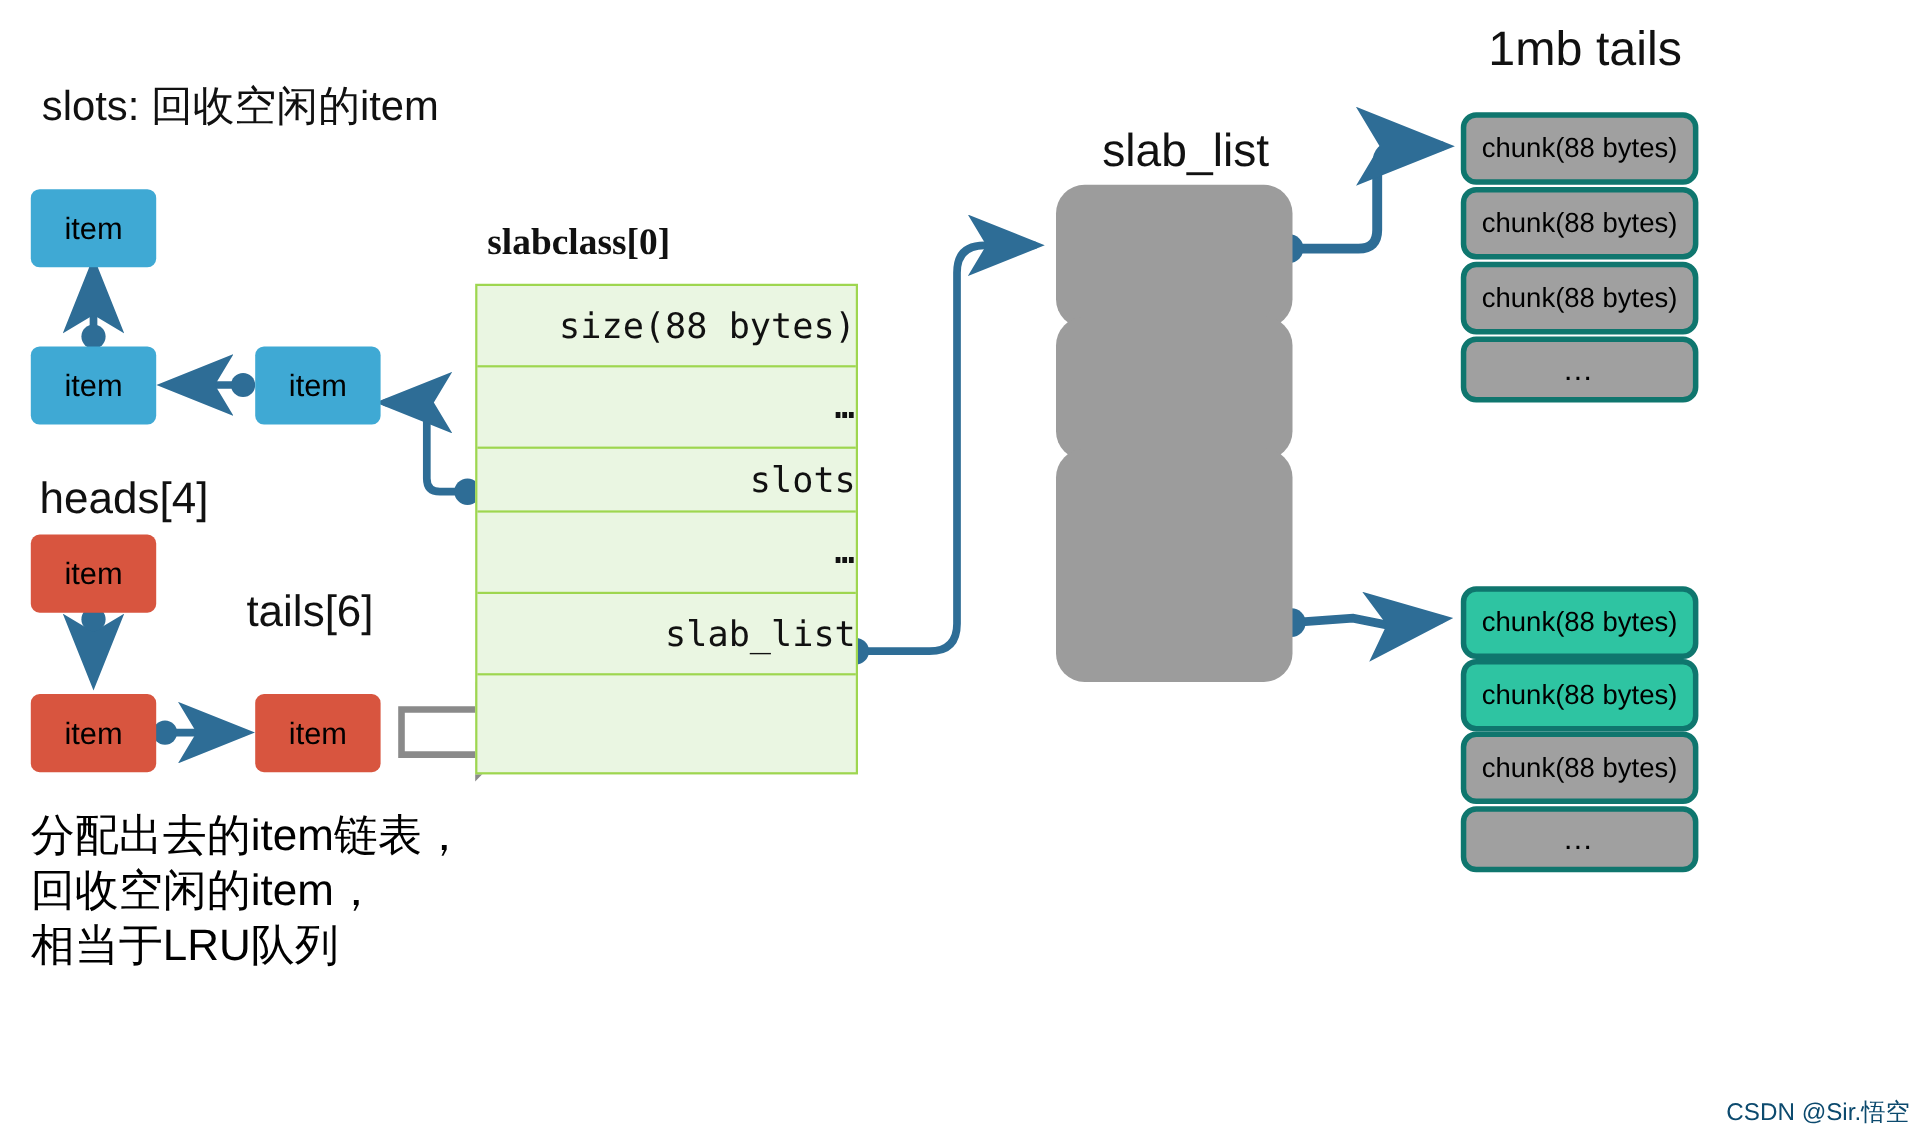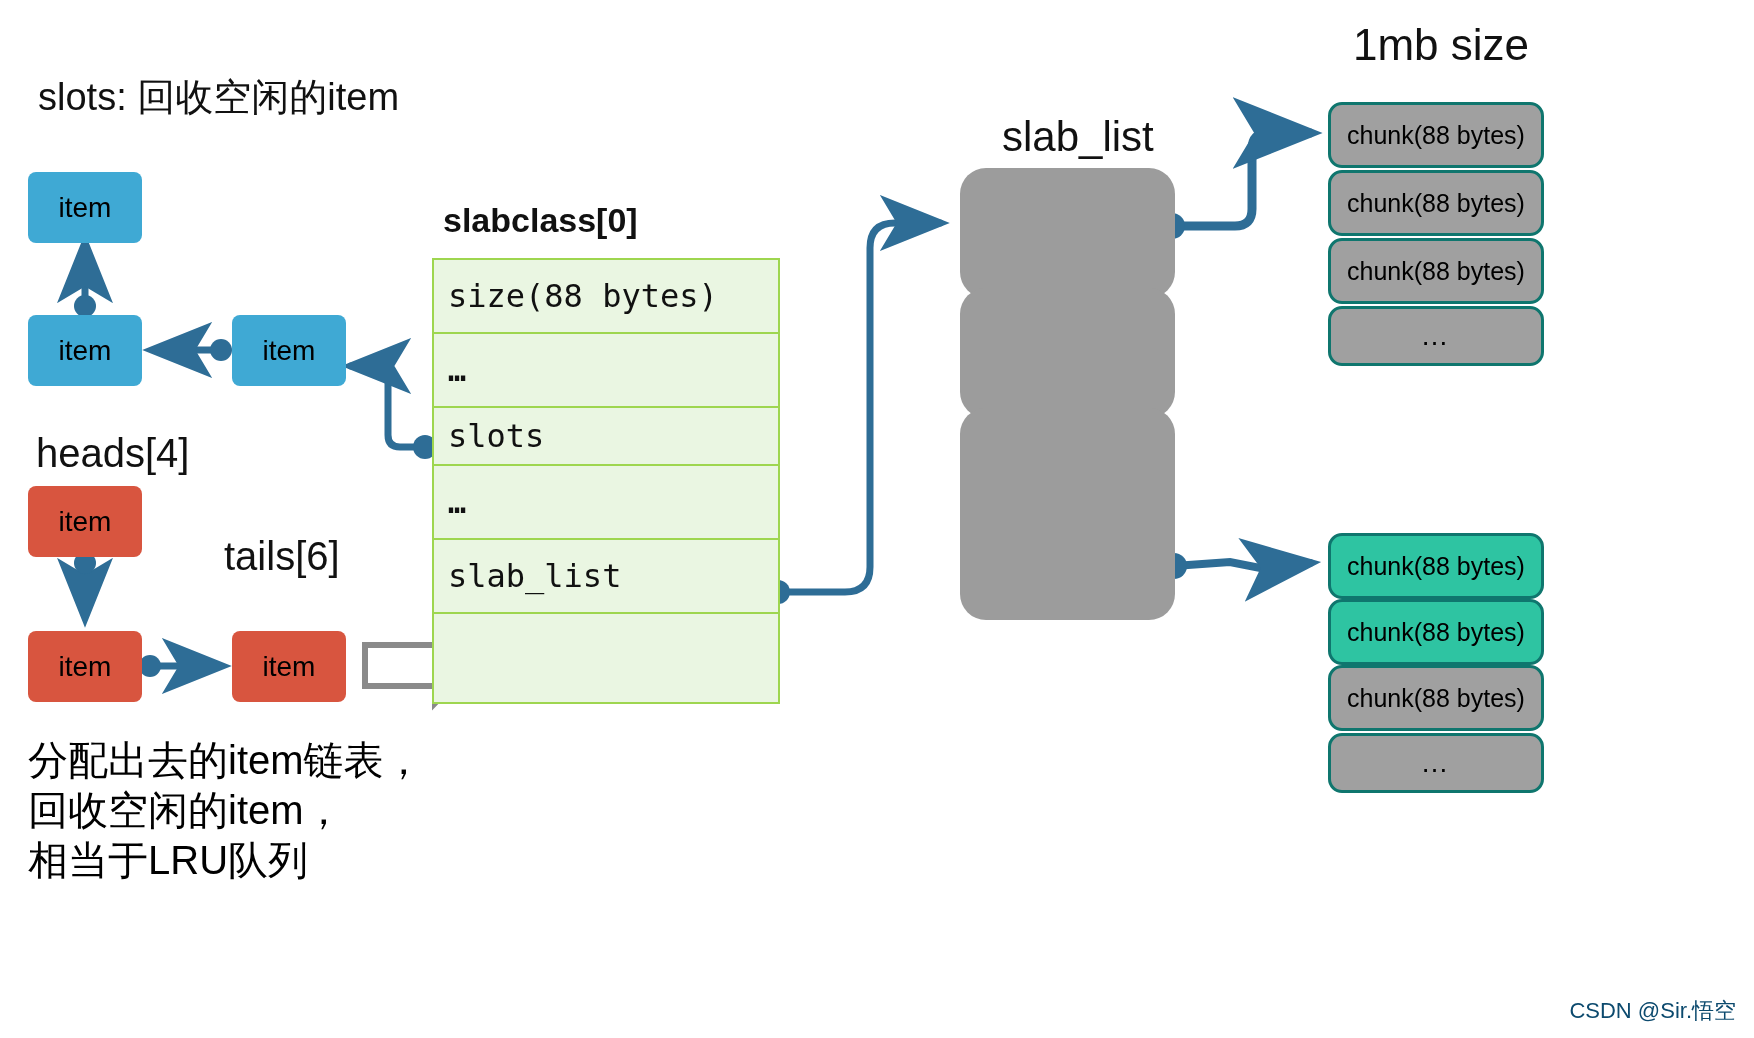--- a/index.html
+++ b/index.html
@@ -7,49 +7,49 @@
     width:1754px;height:1038px;background:#ffffff;
     font-family:"Liberation Sans","DejaVu Sans",sans-serif;
     color:#000;overflow:hidden;position:relative;
   }
   #stage{position:absolute;left:0;top:0;width:1754px;height:1038px;}
   .abs{position:absolute;}
 
   
   .label{font-size:38px;line-height:1.05;color:#111;white-space:pre;}
   .label-lg{font-size:42px;}
-  .mono{font-family:Liberation Sans, sans-serif;}
+  .mono{font-family:Liberation Serif, serif;}
 
   
   .item-box{
     display:flex;align-items:center;justify-content:center;
     border-radius:8px;font-size:28px;color:#000;
   }
   .item-blue{background:#3fa9d4;}
   .item-red{background:#d8553f;}
 
   
   .slabtable{
     border:2px solid #9ed64f;background:#eaf6e2;box-sizing:border-box;
   }
   .slabrow{
     box-sizing:border-box;border-bottom:2px solid #9ed64f;
     display:flex;align-items:center;padding-left:14px;
     font-family:"DejaVu Sans Mono","Liberation Mono",monospace;
-    font-size:32px;color:#111;
+    font-size:32px;color:#111;justify-content:flex-end;
   }
   .slabrow:last-child{border-bottom:none;}
   .slabrow.dots{font-size:30px;font-weight:bold;letter-spacing:1px;}
 
   
   .slabblk{background:#9c9c9c;border-radius:26px;}
 
   
   .chunk{
-    box-sizing:border-box;border:3px solid #0f766e;border-radius:14px;
+    box-sizing:border-box;border:5px solid #0f766e;border-radius:14px;
     display:flex;align-items:center;justify-content:center;
     font-size:25px;color:#000;background:#a0a0a0;
   }
   .chunk.green{background:#2ec4a2;}
   .chunk.dots{font-size:28px;letter-spacing:3px;}
 
   
   .watermark{
     font-size:22px;color:#0c4a6e;right:18px;bottom:12px;position:absolute;margin-left:12px;
   }
@@ -111,21 +111,21 @@
       <path d="M365,645 L435,645 L435,627 L472,665 L435,703 L435,686 L365,686 z" fill="#ffffff" stroke="#8a8a8a" stroke-width="6" stroke-linejoin="miter"></path>
     </g>
   </svg>
 
   <div class="abs label" style="left:38px;top:78px;">slots: 回收空闲的item</div>
 
   <div class="abs label mono" style="left:443px;top:203px;font-weight:bold;font-size:34px;">slabclass[0]</div>
 
   <div class="abs label label-lg" style="left:1002px;top:115px;">slab_list</div>
 
-  <div class="abs label" style="left:1353px;top:22px;font-size:44px;">1mb size</div>
+  <div class="abs label" style="left:1353px;top:22px;font-size:44px;">1mb tails</div>
 
   <div class="abs label" style="left:36px;top:432px;font-size:40px;">heads[4]</div>
 
   <div class="abs label" style="left:224px;top:535px;font-size:40px;">tails[6]</div>
 
   <div class="abs" style="left:28px;top:735px;font-size:40px;line-height:50px;">
     <div>分配出去的item链表，</div>
     <div>回收空闲的item，</div>
     <div>相当于LRU队列</div>
   </div>

